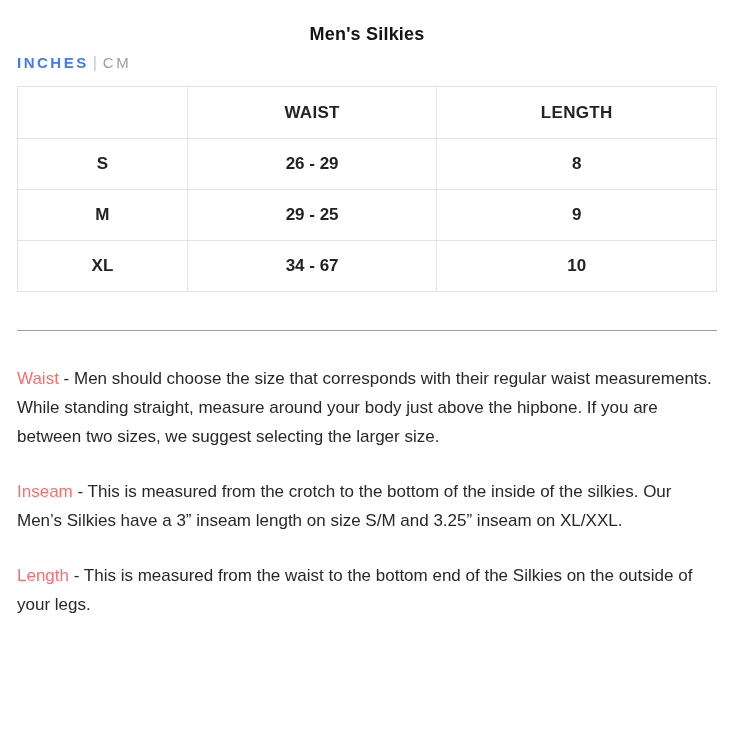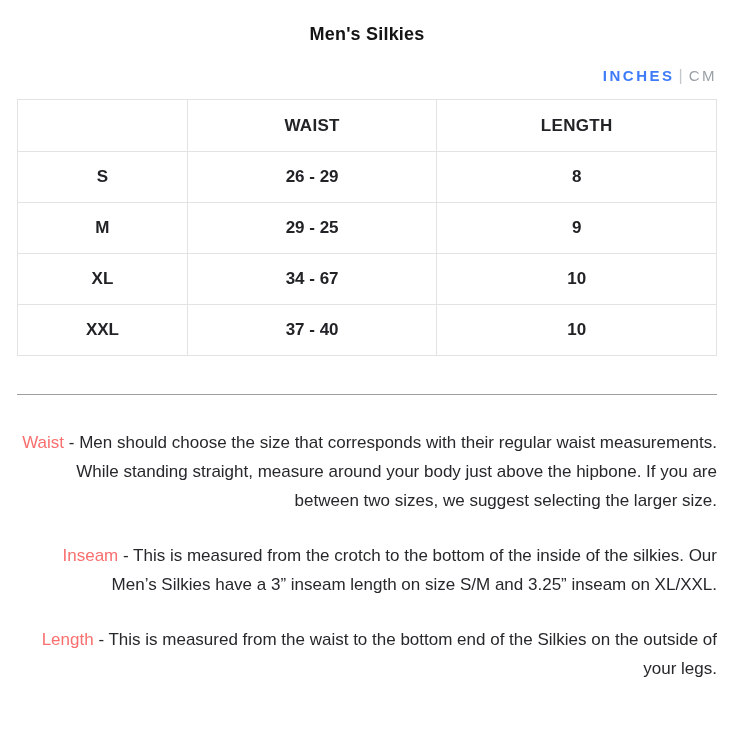--- a/index.html
+++ b/index.html
@@ -15,22 +15,22 @@
     padding: 24px 33px 0 17px;
   }
   .page-title {
     text-align: center;
     font-size: 18px;
     font-weight: 700;
     color: #141414;
     letter-spacing: 0.2px;
   }
   .unit-toggle {
-    margin-top: 22px;
-    text-align: right;
+    margin-top: 9px;
+    text-align: left;
     font-size: 15px;
     letter-spacing: 2.5px;
   }
   .unit-inches {
     color: #3e7cf7;
     font-weight: 600;
     cursor: pointer;
   }
   .unit-sep {
     color: #c4c7cc;
@@ -67,21 +67,20 @@
     border: none;
     border-top: 1px solid #9e9e9e;
     margin-top: 38px;
   }
   .descriptions { margin-top: 33px; }
   .desc-paragraph {
     font-size: 17px;
     line-height: 29px;
     color: #26282b;
     margin-bottom: 26px;
-    text-align: right;
   }
   .desc-term {
     color: #f96f6f;
   }
 </style>
 </head>
 <body>
 
 <div class="container">
 
@@ -113,25 +112,20 @@
       <tr>
         <td class="size-cell">M</td>
         <td>29 - 25</td>
         <td>9</td>
       </tr>
       <tr>
         <td class="size-cell">XL</td>
         <td>34 - 67</td>
         <td>10</td>
       </tr>
-      <tr>
-        <td class="size-cell">XXL</td>
-        <td>37 - 40</td>
-        <td>10</td>
-      </tr>
     </tbody>
   </table>
 
   <hr class="section-divider">
 
   <div class="descriptions">
     <p class="desc-paragraph"><span class="desc-term">Waist</span> <span>- Men should choose the size that corresponds with their regular waist measurements. While standing straight, measure around your body just above the hipbone. If you are between two sizes, we suggest selecting the larger size.</span></p>
 
     <p class="desc-paragraph"><span class="desc-term">Inseam</span> <span>- This is measured from the crotch to the bottom of the inside of the silkies. Our Men’s Silkies have a 3” inseam length on size S/M and 3.25” inseam on XL/XXL.</span></p>
 

